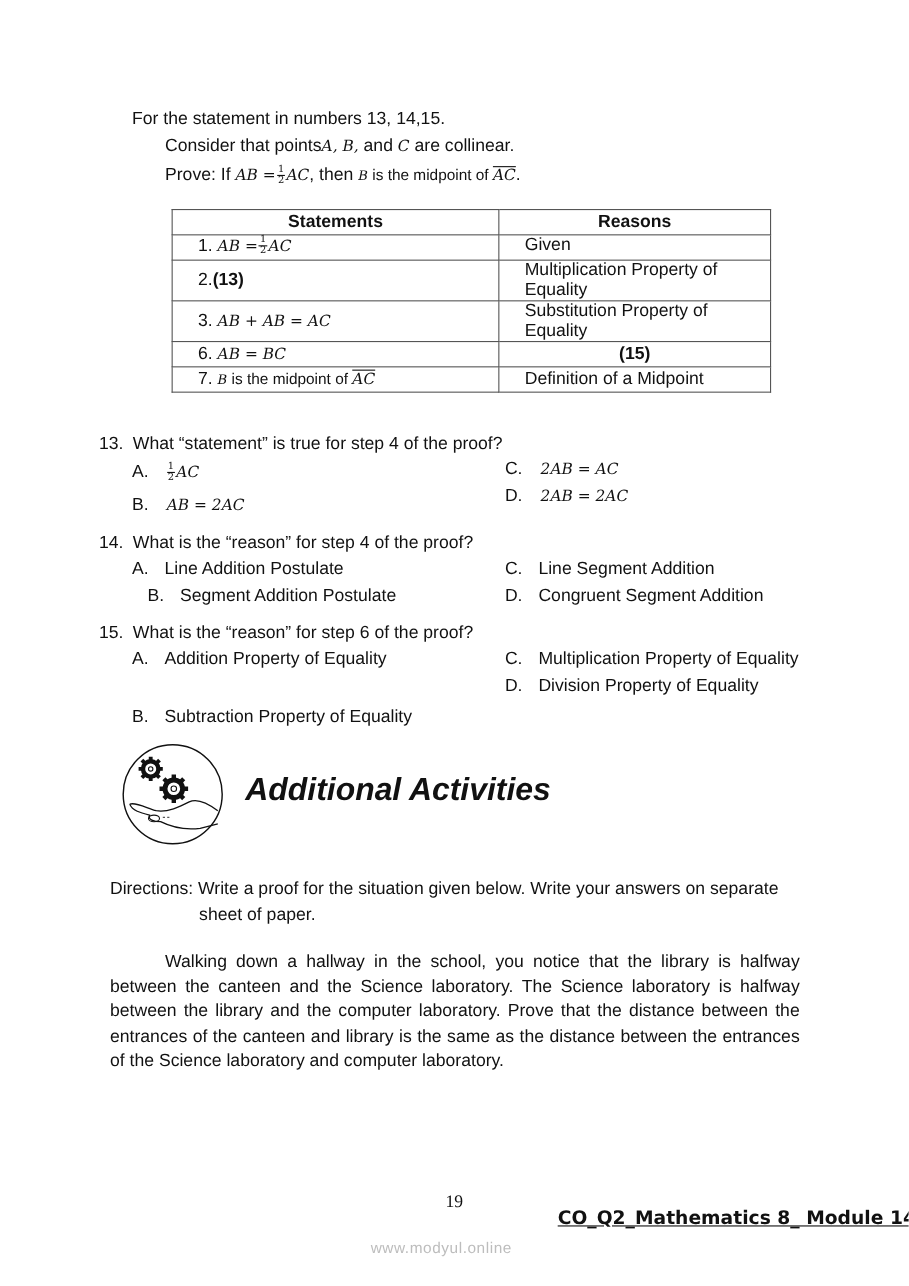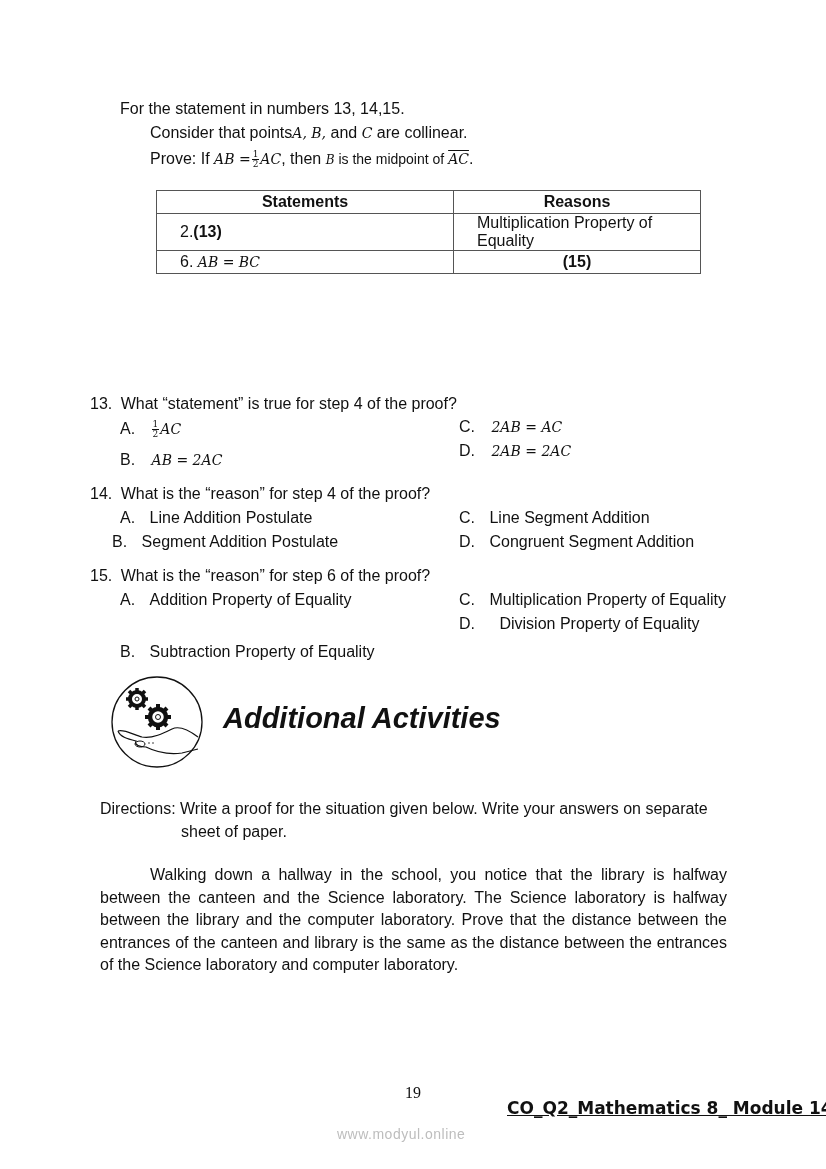--- a/index.html
+++ b/index.html
@@ -33,27 +33,39 @@
 <div class="abs" style="left:150px;top:150px;">
   <span>Prove: If </span><span class="m">AB =</span><span class="frac"><span class="num">1</span><span>2</span></span><span class="m">AC</span><span>, then </span><span class="m" style="font-size:12px">B</span><span style="font-size:14px"> is the midpoint of </span><span class="m over">AC</span><span>.</span>
 </div>
 
 <table class="proof">
   <tbody>
       <tr>
     <th style="width:250px">Statements</th>
     <th>Reasons</th>
   </tr>
+  <tr class="r1">
+    <td><span>1. </span><span class="m">AB =</span><span class="frac"><span class="num">1</span><span>2</span></span><span class="m">AC</span></td>
+    <td>Given</td>
+  </tr>
   <tr>
     <td><span>2.</span><span class="bold">(13)</span></td>
     <td>Multiplication Property of Equality</td>
   </tr>
   <tr>
+    <td><span>3.  </span><span class="m">AB + AB = AC</span></td>
+    <td>Substitution Property of Equality</td>
+  </tr>
+  <tr>
     <td><span>6. </span><span class="m">AB = BC</span></td>
     <td class="c">(15)</td>
+  </tr>
+  <tr>
+    <td><span>7. </span><span class="m" style="font-size:12px">B</span><span style="font-size:14px"> is the midpoint of </span><span class="m over">AC</span></td>
+    <td>Definition of a Midpoint</td>
   </tr>
 </tbody>
   </table>
 
 <div class="abs" style="left:90px;top:395px;">
   <span>13.</span>
   <span style="margin-left:4px">What “statement” is true for step 4 of the proof?</span>
 </div>
 <div class="abs" style="left:120px;top:420px;">
   <span>A.</span>
@@ -73,21 +85,21 @@
 </div>
 
 <div class="abs" style="left:90px;top:485px;">
   <span>14.</span>
   <span style="margin-left:4px">What is the “reason” for step 4 of the proof?</span>
 </div>
 <div class="abs" style="left:120px;top:509px;text-align:right;">
   <span>A.</span>
   <span style="margin-left:10px">Line Addition Postulate</span>
 </div>
-<div class="abs" style="left:112px;top:533px;">
+<div class="abs" style="left:134px;top:533px;">
   <span>B.</span>
   <span style="margin-left:10px">Segment Addition Postulate</span>
 </div>
 <div class="abs" style="left:459px;top:509px;">
   <span>C.</span>
   <span style="margin-left:10px">Line Segment Addition</span>
 </div>
 <div class="abs" style="left:459px;top:533px;">
   <span>D.</span>
   <span style="margin-left:10px">Congruent Segment Addition</span>
@@ -104,21 +116,21 @@
 <div class="abs" style="left:120px;top:643px;">
   <span>B.</span>
   <span style="margin-left:10px">Subtraction Property of Equality</span>
 </div>
 <div class="abs" style="left:459px;top:591px;">
   <span>C.</span>
   <span style="margin-left:10px">Multiplication Property of Equality</span>
 </div>
 <div class="abs" style="left:459px;top:615px;">
   <span>D.</span>
-  <span style="margin-left:20px">Division Property of Equality</span>
+  <span style="margin-left:10px">Division Property of Equality</span>
 </div>
 
 <div class="abs" style="left:110px;top:675px;width:94px;height:94px;">
   <svg width="94" height="94" viewBox="0 0 94 94">
     <circle cx="47" cy="47" r="45" fill="none" stroke="#111" stroke-width="1.3"></circle>
     <g transform="translate(27,24)">
       <circle r="7" fill="none" stroke="#111" stroke-width="4"></circle>
       <g stroke="#111" stroke-width="3.5">
         <line x1="0" y1="-11" x2="0" y2="-6"></line>
           <line x1="0" y1="6" x2="0" y2="11"></line>

